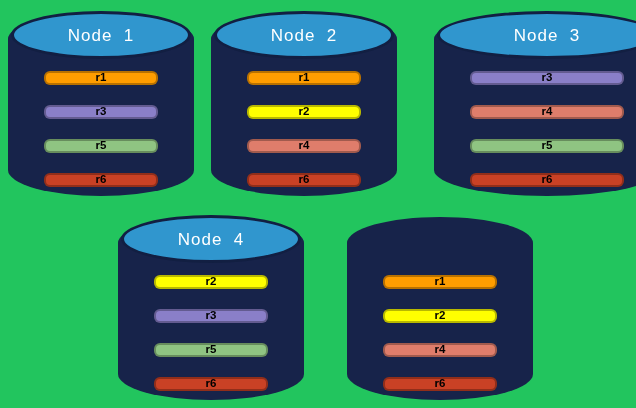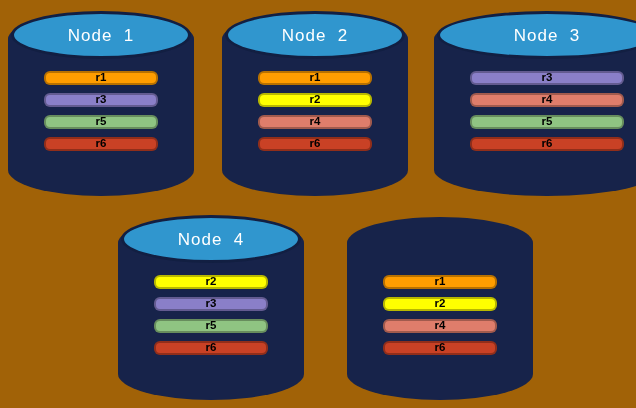--- a/index.html
+++ b/index.html
@@ -5,21 +5,21 @@
   html, body {
     margin: 0;
     padding: 0;
     background: #ffffff;
     font-family: "Liberation Sans", sans-serif;
   }
   .canvas {
     position: relative;
     width: 636px;
     height: 408px;
-    background: #a16207;
+    background: #22c55e;
     overflow: hidden;
   }
   .node {
     position: absolute;
     width: 186px;
     height: 188px;
   }
   .cyl-body {
     position: absolute;
     top: 5px;
@@ -49,21 +49,21 @@
     white-space: pre;
     margin-top: 2px;
   }
   .replica-list {
     position: absolute;
     top: 63px;
     left: 36px;
     right: 36px;
     display: flex;
     flex-direction: column;
-    gap: 8px;
+    gap: 20px;
   }
   .bar {
     box-sizing: border-box;
     height: 14px;
     border: 2px solid rgba(0,0,0,0.28);
     border-radius: 6px;
     display: flex;
     align-items: center;
     justify-content: center;
     color: var(--bar-text, #000000);
@@ -81,21 +81,21 @@
     <div class="cyl-top">
       <span class="node-title">Node  1</span>
     </div>
     <div class="replica-list">
         <div class="bar" style="background: rgb(255, 157, 0);">r1</div>
         <div class="bar" style="background: rgb(138, 127, 200);">r3</div>
         <div class="bar" style="background: rgb(143, 196, 130);">r5</div>
         <div class="bar" style="background: rgb(201, 65, 37);">r6</div>
       </div>
   </div>
-    <div class="node" style="left: 222px; top: 8px;">
+    <div class="node" style="left: 211px; top: 8px;">
     <div class="cyl-body"></div>
     <div class="cyl-top">
       <span class="node-title">Node  2</span>
     </div>
     <div class="replica-list">
         <div class="bar" style="background: rgb(255, 157, 0);">r1</div>
         <div class="bar" style="background: rgb(255, 255, 0);">r2</div>
         <div class="bar" style="background: rgb(223, 125, 107);">r4</div>
         <div class="bar" style="background: rgb(201, 65, 37);">r6</div>
       </div>

